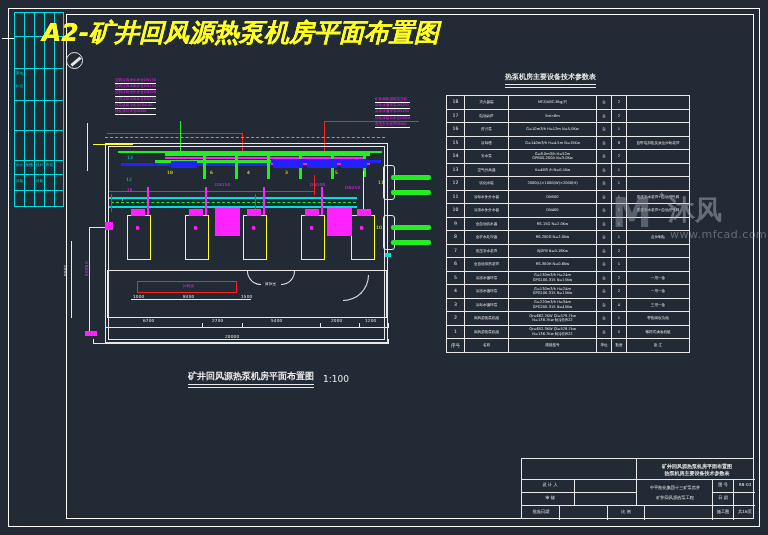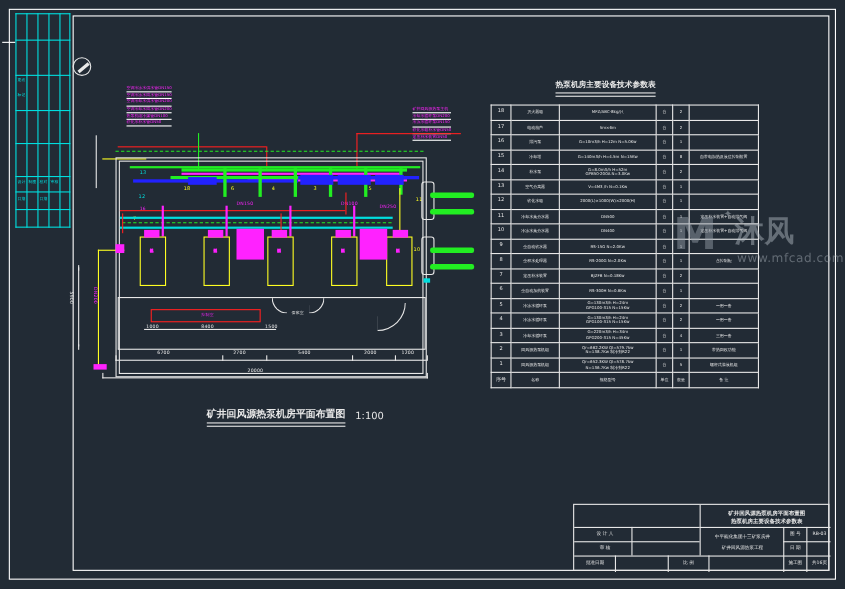--- a/index.html
+++ b/index.html
@@ -223,20 +223,21 @@
     <div class="rev-cell-text" style="left:2px;top:60px">更改</div>
     <div class="rev-cell-text" style="left:2px;top:73px">标记</div>
     <div class="rev-cell-text" style="left:2px;top:152px">设计</div>
     <div class="rev-cell-text" style="left:12px;top:152px">制图</div>
     <div class="rev-cell-text" style="left:22px;top:152px">校对</div>
     <div class="rev-cell-text" style="left:32px;top:152px">审核</div>
     <div class="rev-cell-text" style="left:2px;top:168px">日期</div>
     <div class="rev-cell-text" style="left:22px;top:168px">日期</div>
   </div>
 
+  <div class="main-title">A2-矿井回风源热泵机房平面布置图</div>
   <div class="north-mark"></div>
 
   <div class="plan">
 
     <div class="mag-note" style="left:20px;top:3px">
       <span class="ul">空调冷冻水供水管DN150</span>
       <span class="ul">空调冷冻水回水管DN150</span>
       <span class="ul">空调冷却水供水管DN200</span>
       <span class="ul">空调冷却水回水管DN200</span>
       <span class="ul">热泵机组冷媒管DN100</span>

